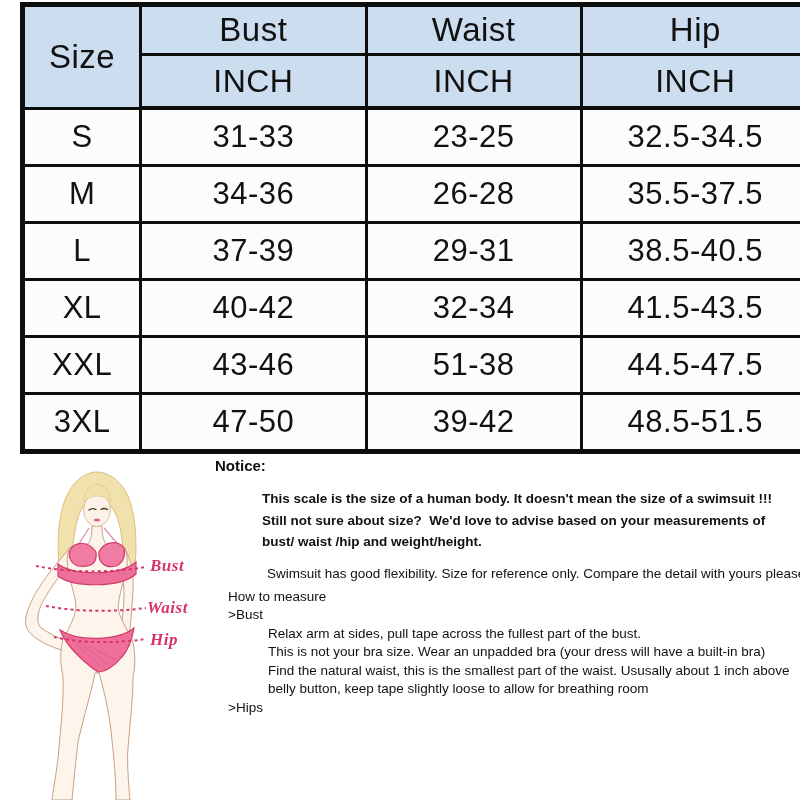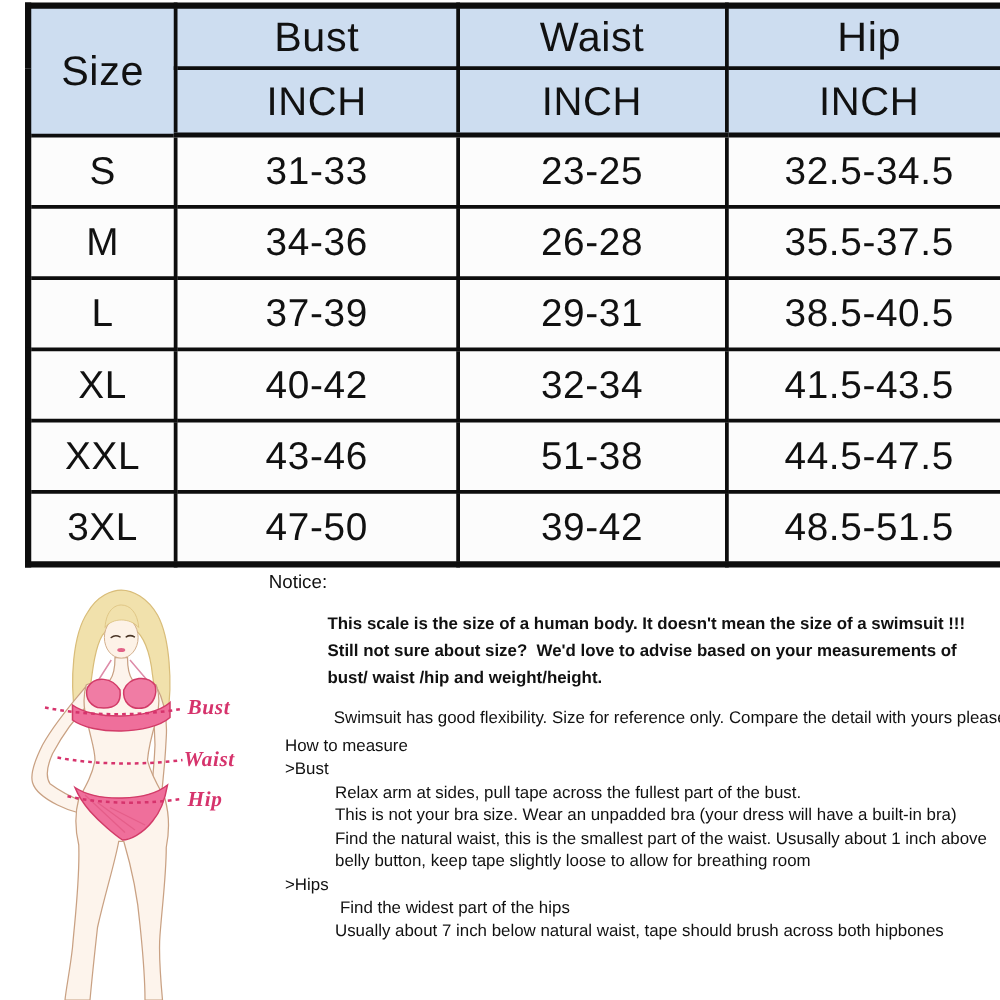--- a/index.html
+++ b/index.html
@@ -40,21 +40,21 @@
     font-family:"Liberation Serif",serif;
     font-style:italic;font-weight:700;font-size:17px;
     color:var(--accent-pink,#d6336c);
     letter-spacing:0.5px;white-space:pre;
   }
   svg .dash{stroke:var(--accent-pink,#d6336c);}
 
   
   .notice{position:absolute;left:215px;top:456px;width:585px;}
   .notice .line{white-space:pre;font-size:13.5px;line-height:18.5px;}
-  .notice-heading{font-size:15px;font-weight:400;line-height:20px;}
+  .notice-heading{font-size:15px;font-weight:700;line-height:20px;}
   .notice .intro{margin-top:12px;margin-left:47px;}
   .notice .intro .line{font-weight:700;line-height:21.5px;}
   .notice .flex-note{margin-top:10px;margin-left:52px;}
   .notice .flex-note .line{line-height:21px;}
   .notice .howto{margin-top:4px;margin-left:13px;}
   .notice .sec-label{margin-left:13px;font-size:13.5px;line-height:18.5px;white-space:pre;}
   .notice .sec-lines{margin-left:53px;}
   .notice .sec-lines.hips-lines .line:first-child{margin-left:4px;}
 </style>
 </head>
@@ -185,19 +185,15 @@
       <div class="line">Relax arm at sides, pull tape across the fullest part of the bust.</div>
       <div class="line">This is not your bra size. Wear an unpadded bra (your dress will have a built-in bra)</div>
     </div>
 
     <div class="sec-lines">
       <div class="line">Find the natural waist, this is the smallest part of the waist. Ususally about 1 inch above</div>
       <div class="line">belly button, keep tape slightly loose to allow for breathing room</div>
     </div>
 
     <div class="sec-label">&gt;Hips</div>
-    <div class="sec-lines hips-lines">
-      <div class="line">Find the widest part of the hips</div>
-      <div class="line">Usually about 7 inch below natural waist, tape should brush across both hipbones</div>
-    </div>
   </div>
 
 </div>
 
 </body></html>

